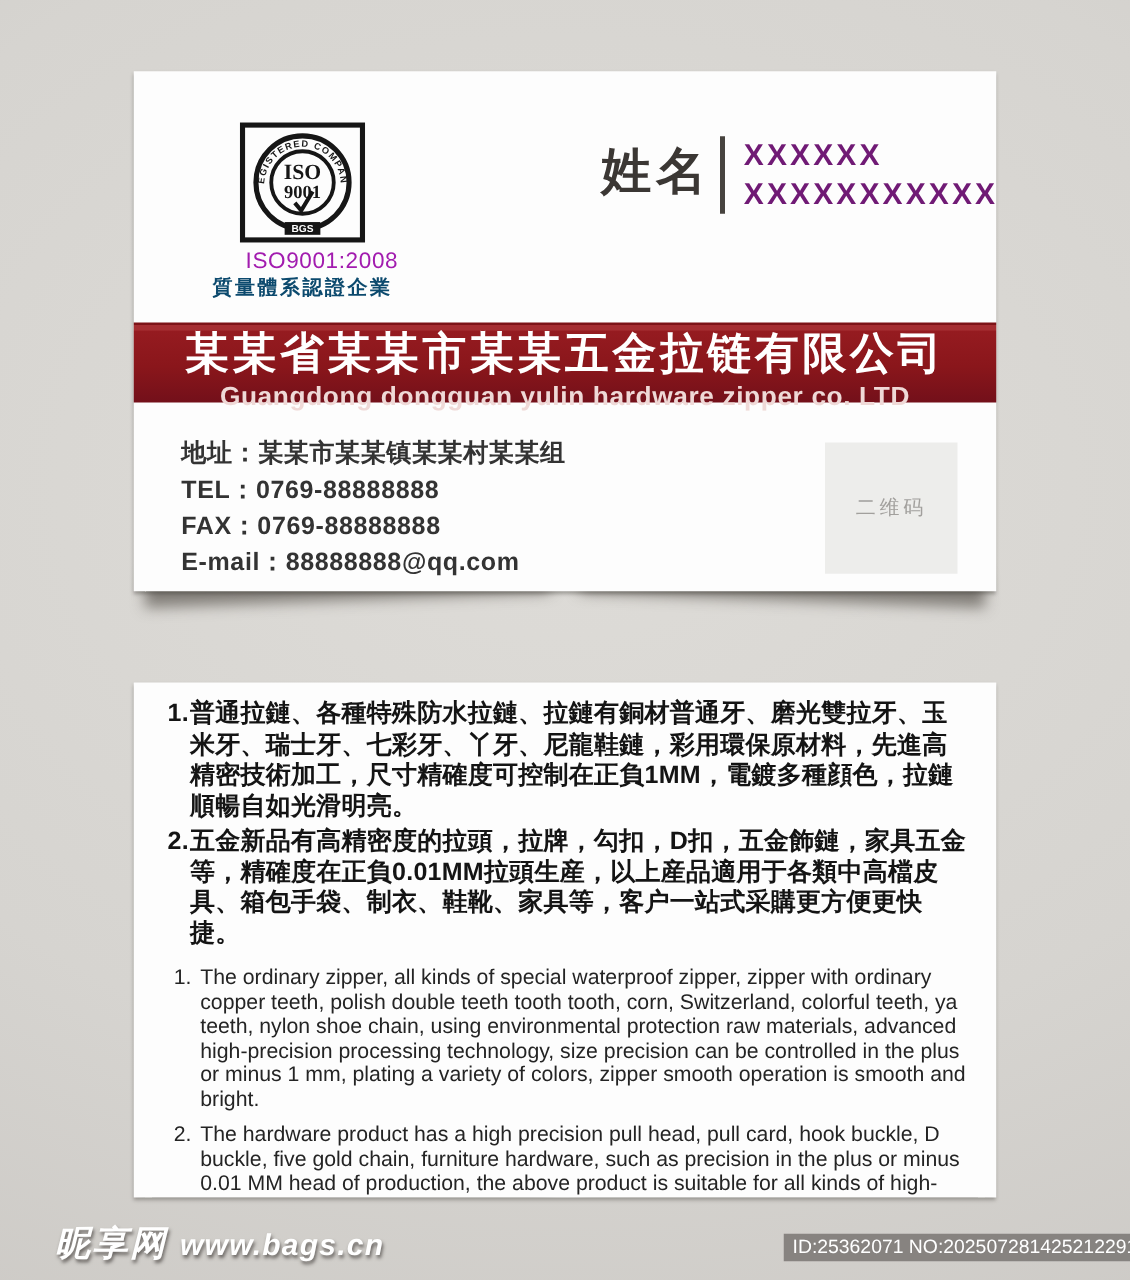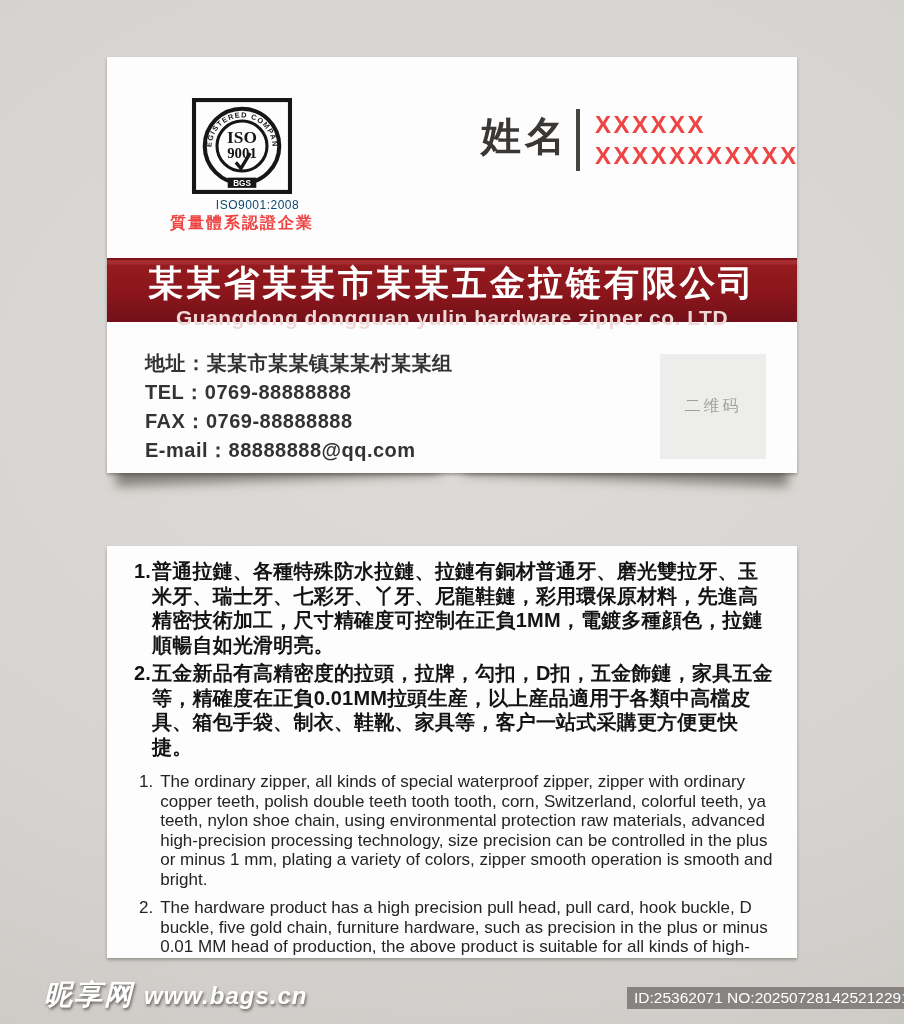--- a/index.html
+++ b/index.html
@@ -18,29 +18,29 @@
     box-shadow:0 13px 11px rgba(78,72,66,.62);
   }
   .card::before{left:9px;transform:skewY(-2.2deg);}
   .card::after{right:9px;transform:skewY(2.2deg);}
   .card-front{top:57px;height:416px;}
   .card-back{top:546px;height:412px;overflow:hidden;}
 
   
   .iso-block{position:absolute;left:54px;top:40px;width:162px;display:flex;flex-direction:column;align-items:center;}
   .iso-svg{width:104px;height:98px;display:block;}
-  .iso-cert{font-size:12px;color:#0c4a6e;margin-top:3px;letter-spacing:.5px;margin-left:31px;}
-  .iso-cert-cn{font-size:16px;color:#ef4444;margin-top:1px;font-weight:bold;letter-spacing:2px;}
+  .iso-cert{font-size:18px;color:#a21caf;margin-top:3px;letter-spacing:.5px;margin-left:31px;}
+  .iso-cert-cn{font-size:16px;color:#0c4a6e;margin-top:1px;font-weight:bold;letter-spacing:2px;}
 
   
   .name-block{position:absolute;left:374px;top:52px;display:flex;}
   .name-label{font-size:40px;font-weight:bold;color:#3b3734;letter-spacing:4px;white-space:nowrap;}
   .name-divider{width:4px;height:62px;background:#47433f;margin:0 15px 0 7px;}
   .name-values{display:flex;flex-direction:column;}
-  .name-line{font-size:24px;font-weight:bold;color:#ef4444;letter-spacing:2.5px;line-height:31px;white-space:nowrap;}
+  .name-line{font-size:24px;font-weight:bold;color:#701a75;letter-spacing:2.5px;line-height:31px;white-space:nowrap;}
 
   
   .slogan{position:absolute;top:153px;left:0;width:100%;text-align:center;
     font-size:30px;font-weight:bold;color:#3c3c3c;letter-spacing:2px;white-space:pre;}
 
   
   .banner{
     position:absolute;top:201px;left:0;width:100%;height:64px;box-sizing:border-box;text-align:center;
     background:linear-gradient(180deg,#7d1317 0,#7d1317 2px,#a52d31 2px,#a52d31 6px,#951b20 7px,#8a161b 55%,#73101a 100%);
   }

